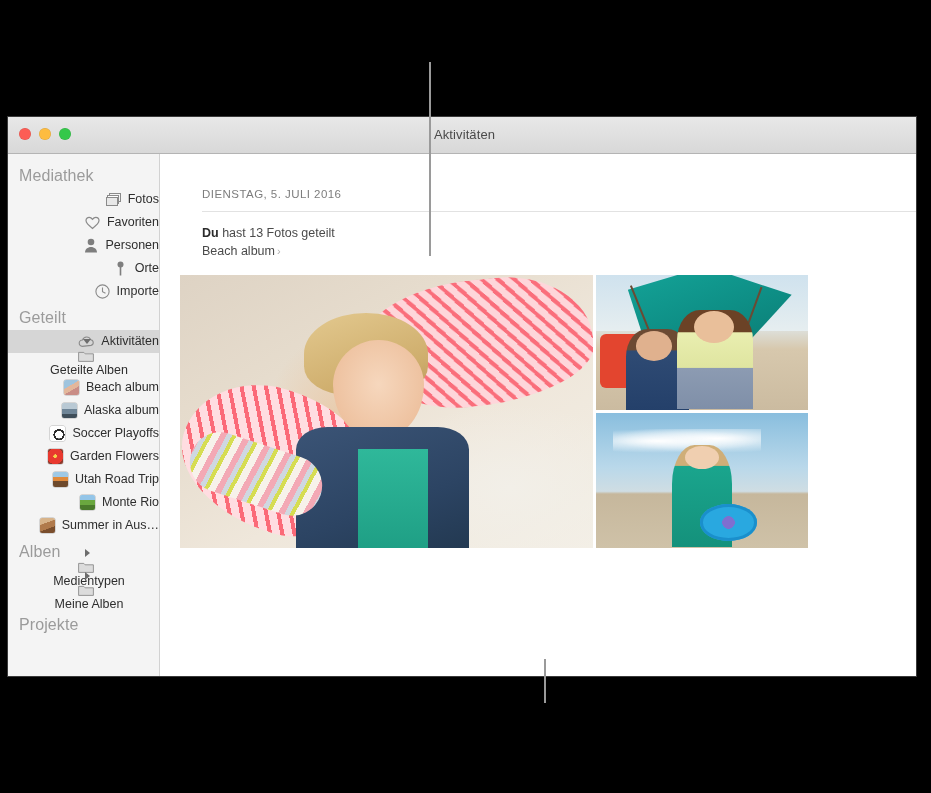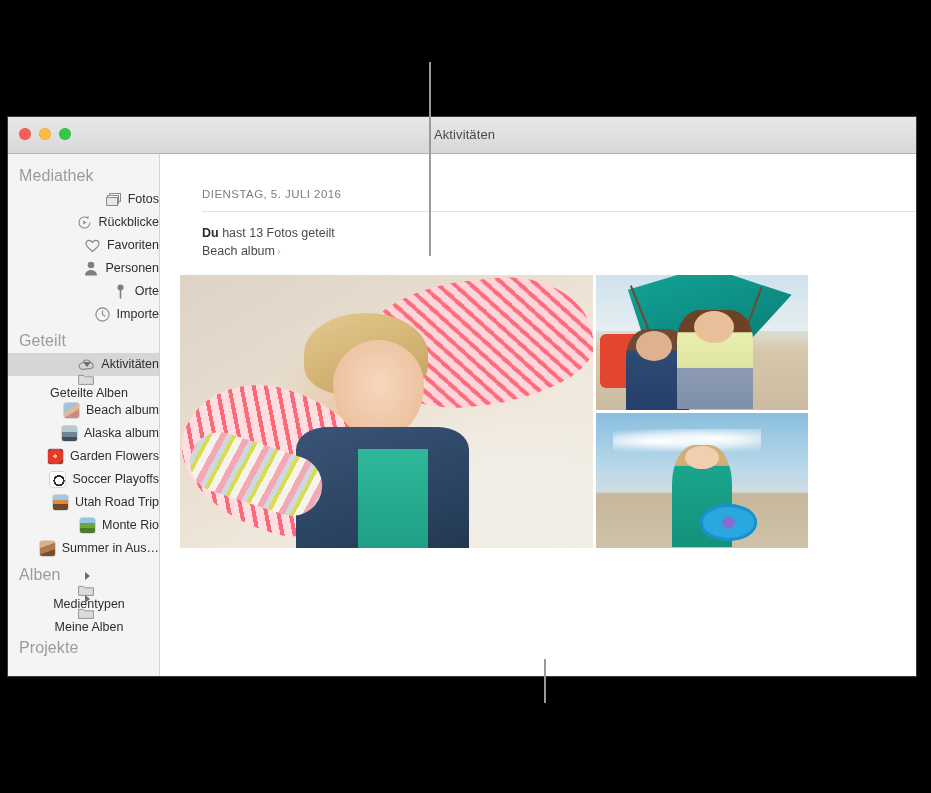--- a/index.html
+++ b/index.html
@@ -194,30 +194,20 @@
         <span class="ico">
             <svg width="15" height="13" viewBox="0 0 15 13">
               <rect x="3.5" y=".5" width="11" height="8" fill="none" stroke="#8a8a8a"></rect>
               <rect x="1.5" y="2.5" width="11" height="8" fill="#fff" stroke="#8a8a8a"></rect>
               <rect x=".5" y="4.5" width="11" height="8" fill="#e8e8e8" stroke="#8a8a8a"></rect>
             </svg>
           </span>
         <span class="label">Fotos</span>
       </div>
 
-      <div class="row">
-        <span class="ico">
-            <svg width="15" height="15" viewBox="0 0 15 15">
-              <path d="M13 7.5a5.5 5.5 0 1 1-1.8-4.1" fill="none" stroke="#8a8a8a" stroke-width="1.1"></path>
-              <path d="M11.6 0.8 11.4 3.6 8.7 3.0z" fill="#8a8a8a"></path>
-              <path d="M6.2 5.4 9.4 7.5 6.2 9.6z" fill="#8a8a8a"></path>
-            </svg>
-          </span>
-        <span class="label">Rückblicke</span>
-      </div>
 
       <div class="row">
         <span class="ico">
             <svg width="15" height="14" viewBox="0 0 15 14">
               <path d="M7.5 12.4C3 9 1 7 1 4.6 1 2.7 2.4 1.4 4.2 1.4c1.3 0 2.5.8 3.3 1.9.8-1.1 2-1.9 3.3-1.9 1.8 0 3.2 1.3 3.2 3.2 0 2.4-2 4.4-6.5 7.8z" fill="none" stroke="#8a8a8a" stroke-width="1.2"></path>
             </svg>
           </span>
         <span class="label">Favoriten</span>
       </div>
 
@@ -276,26 +266,26 @@
 
       <div class="row child">
         <span class="thumb" style="background:linear-gradient(150deg,#9fc4de 0 38%,#e3b79b 39% 62%,#c98d86 63% 100%);"></span>
         <span class="label">Beach album</span>
       </div>
       <div class="row child">
         <span class="thumb" style="background:linear-gradient(180deg,#b9c9d4 0 42%,#6f8597 43% 70%,#3e4d59 71% 100%);"></span>
         <span class="label">Alaska album</span>
       </div>
       <div class="row child">
+        <span class="thumb" style="background:radial-gradient(circle at 60% 58%,#ffffff 0 30%,#2b2b2b 31% 44%,#ffffff 45% 100%),linear-gradient(180deg,#6f5a46,#3d3129);"></span>
+        <span class="label">Soccer Playoffs</span>
+      </div>
+      <div class="row child">
         <span class="thumb" style="background:radial-gradient(circle at 48% 48%,#f5d24a 0 16%,#e8392f 17% 72%,#8f3a2c 73% 100%);"></span>
         <span class="label">Garden Flowers</span>
-      </div>
-      <div class="row child">
-        <span class="thumb" style="background:radial-gradient(circle at 60% 58%,#ffffff 0 30%,#2b2b2b 31% 44%,#ffffff 45% 100%),linear-gradient(180deg,#6f5a46,#3d3129);"></span>
-        <span class="label">Soccer Playoffs</span>
       </div>
       <div class="row child">
         <span class="thumb" style="background:linear-gradient(180deg,#9ec9e6 0 30%,#e08a3c 31% 62%,#6e4a2c 63% 100%);"></span>
         <span class="label">Utah Road Trip</span>
       </div>
       <div class="row child">
         <span class="thumb" style="background:linear-gradient(180deg,#93c5e8 0 30%,#6aa83f 31% 64%,#4a7b2c 65% 100%);"></span>
         <span class="label">Monte Rio</span>
       </div>
       <div class="row child">

